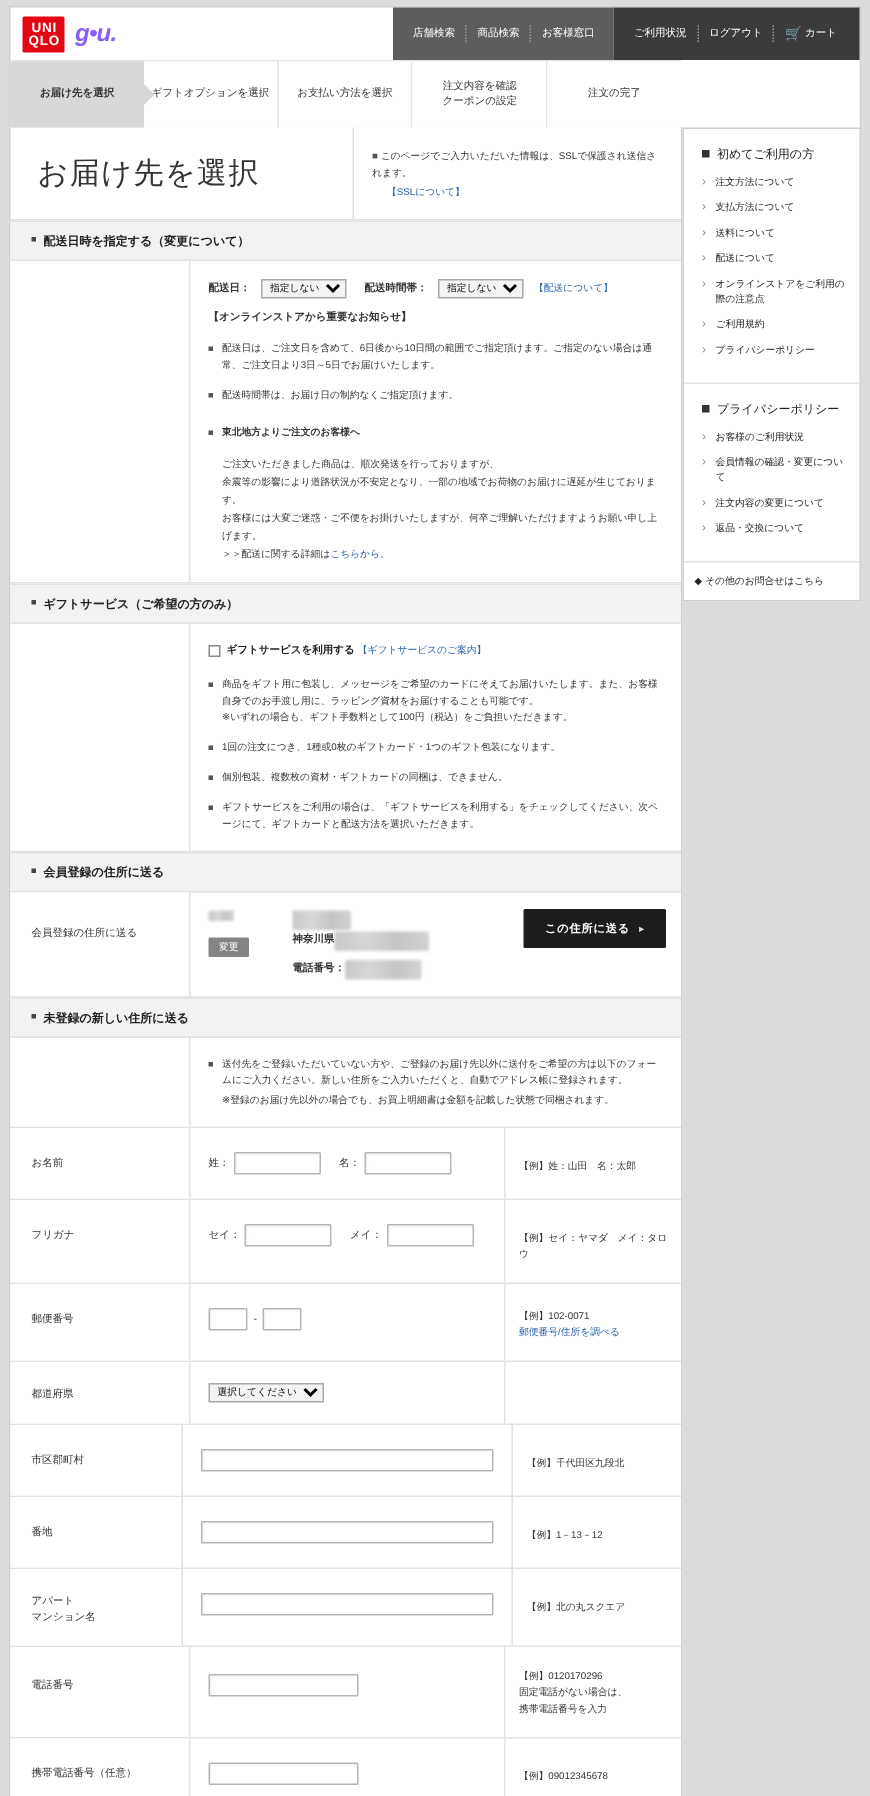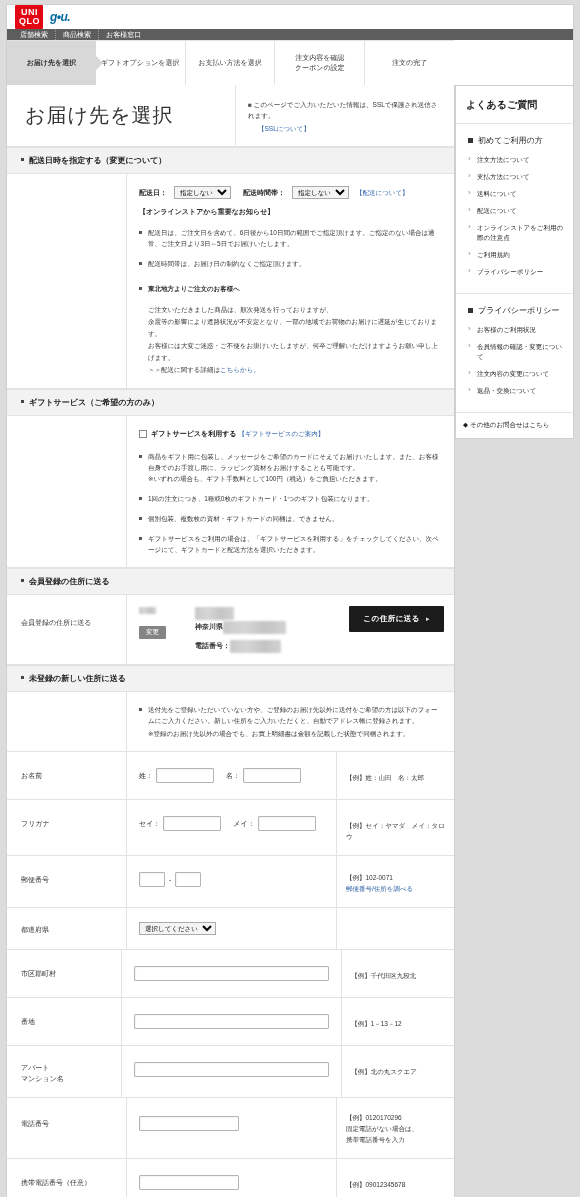--- a/index.html
+++ b/index.html
@@ -18,40 +18,39 @@
   }
 
   
   .header {
     background: #ffffff;
     height: 36px;
     display: flex;
     align-items: stretch;
     border: 1px solid #cfcfcf;
     border-bottom: none;
-    flex-direction: column;
   }
   .logo-group { display: flex; align-items: center; padding-left: 8px; }
   .uniqlo-logo {
     background: #e30613;
     color: #ffffff;
     font-weight: bold;
     font-size: 9px;
     line-height: 9px;
     letter-spacing: 0.5px;
     padding: 3px 3px 3px 4px;
     text-align: center;
     border-radius: 1px;
   }
   .uniqlo-logo span { display: block; }
   .gu-logo {
-    color: #0369a1;
+    color: #8b5cf6;
     font-style: italic;
     font-weight: bold;
-    font-size: 12px;
+    font-size: 16px;
     margin-left: 7px;
     letter-spacing: -0.5px;
   }
   .header-spacer { flex: 1; }
   .header-nav {
     display: flex;
     align-items: center;
     background: #5d5d5d;
     padding: 0 6px;
   }
@@ -606,21 +605,20 @@
         <div class="cell-body" style="padding-top:16px;padding-bottom:16px;">
           <input class="inp inp-mid" type="text" style="">
         </div>
         <div class="cell-hint" style="padding-top:20px">【例】09012345678</div>
       </div>
 
     </div>
 
     <div class="side-col">
       <div class="side-card">
-        <h2 class="side-title">よくあるご質問</h2>
 
         <div class="side-group">
           <div class="side-group-head">
             <span class="sq"></span><span>初めてご利用の方</span>
           </div>
           <ul class="side-list">
             <li>注文方法について</li>
             <li>支払方法について</li>
             <li>送料について</li>
             <li>配送について</li>

